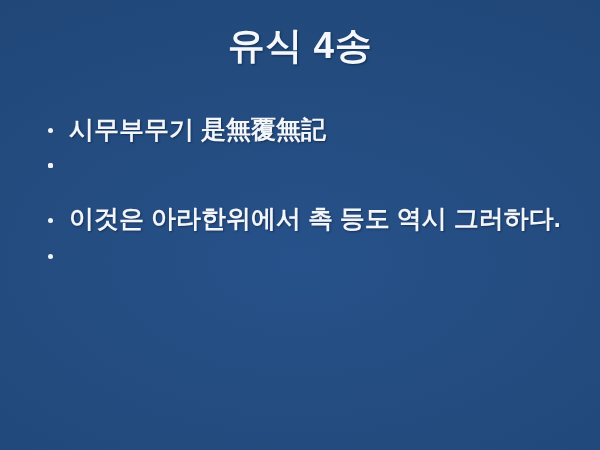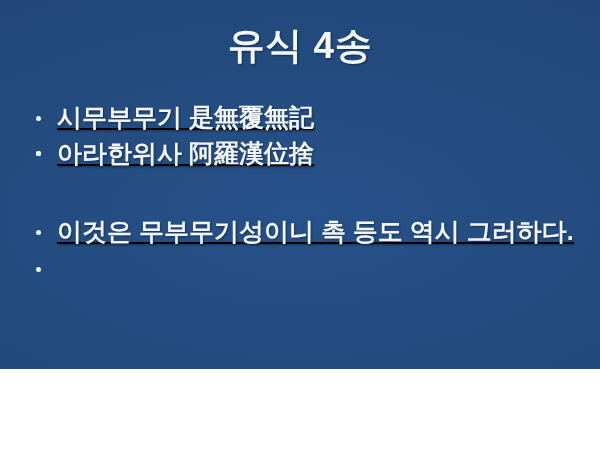--- a/index.html
+++ b/index.html
@@ -10,21 +10,21 @@
   body {
     width: 600px;
     height: 450px;
     overflow: hidden;
     font-family: "Liberation Sans", "DejaVu Sans", sans-serif;
   }
 
   .slide {
     position: relative;
     width: 600px;
-    height: 369px;
+    height: 450px;
     box-sizing: border-box;
     background-color: #22497c;
     background-image:
       radial-gradient(ellipse 120% 95% at 50% 58%, #27518a 0%, #234b7e 45%, #1e4372 100%);
     overflow: hidden;
   }
 
   
   .slide-title {
     position: absolute;
@@ -43,24 +43,23 @@
 
   
   .body-area {
     position: absolute;
     top: 100px;
     left: 28px;
     width: 548px;
   }
 
   .bullet-group {
-    margin: 0;
+    margin: 12px;
     padding: 0;
     list-style: none;
-    text-decoration: underline;
   }
 
   .bullet-item {
     position: relative;
     padding-left: 29px;
     color: #f2f5f9;
     font-size: 25px;
     font-weight: bold;
     line-height: 1.42;
     text-shadow: 1px 1px 2px rgba(8, 22, 44, 0.5);
@@ -113,30 +112,29 @@
         <span>시무부무기 是無覆無記</span>
       </li>
       <li class="bullet-item">
         <span class="dot"></span>
       </li>
       <li class="bullet-item">
         <span class="dot"></span>
       </li>
       <li class="bullet-item">
         <span class="dot"></span>
-        <span>아라한위사 阿羅漢位捨</span>
       </li>
     </ul>
 
     <div class="spacer-line"></div>
 
     <ul class="bullet-group prose">
       <li class="bullet-item">
         <span class="dot"></span>
-        <span>이것은 무부무기성이니 촉 등도 역시 그러하다.</span>
+        <span>이것은 아라한위에서 촉 등도 역시 그러하다.</span>
       </li>
       <li class="bullet-item">
         <span class="dot"></span>
       </li>
     </ul>
 
   </div>
 </div>
 
 </body></html>

